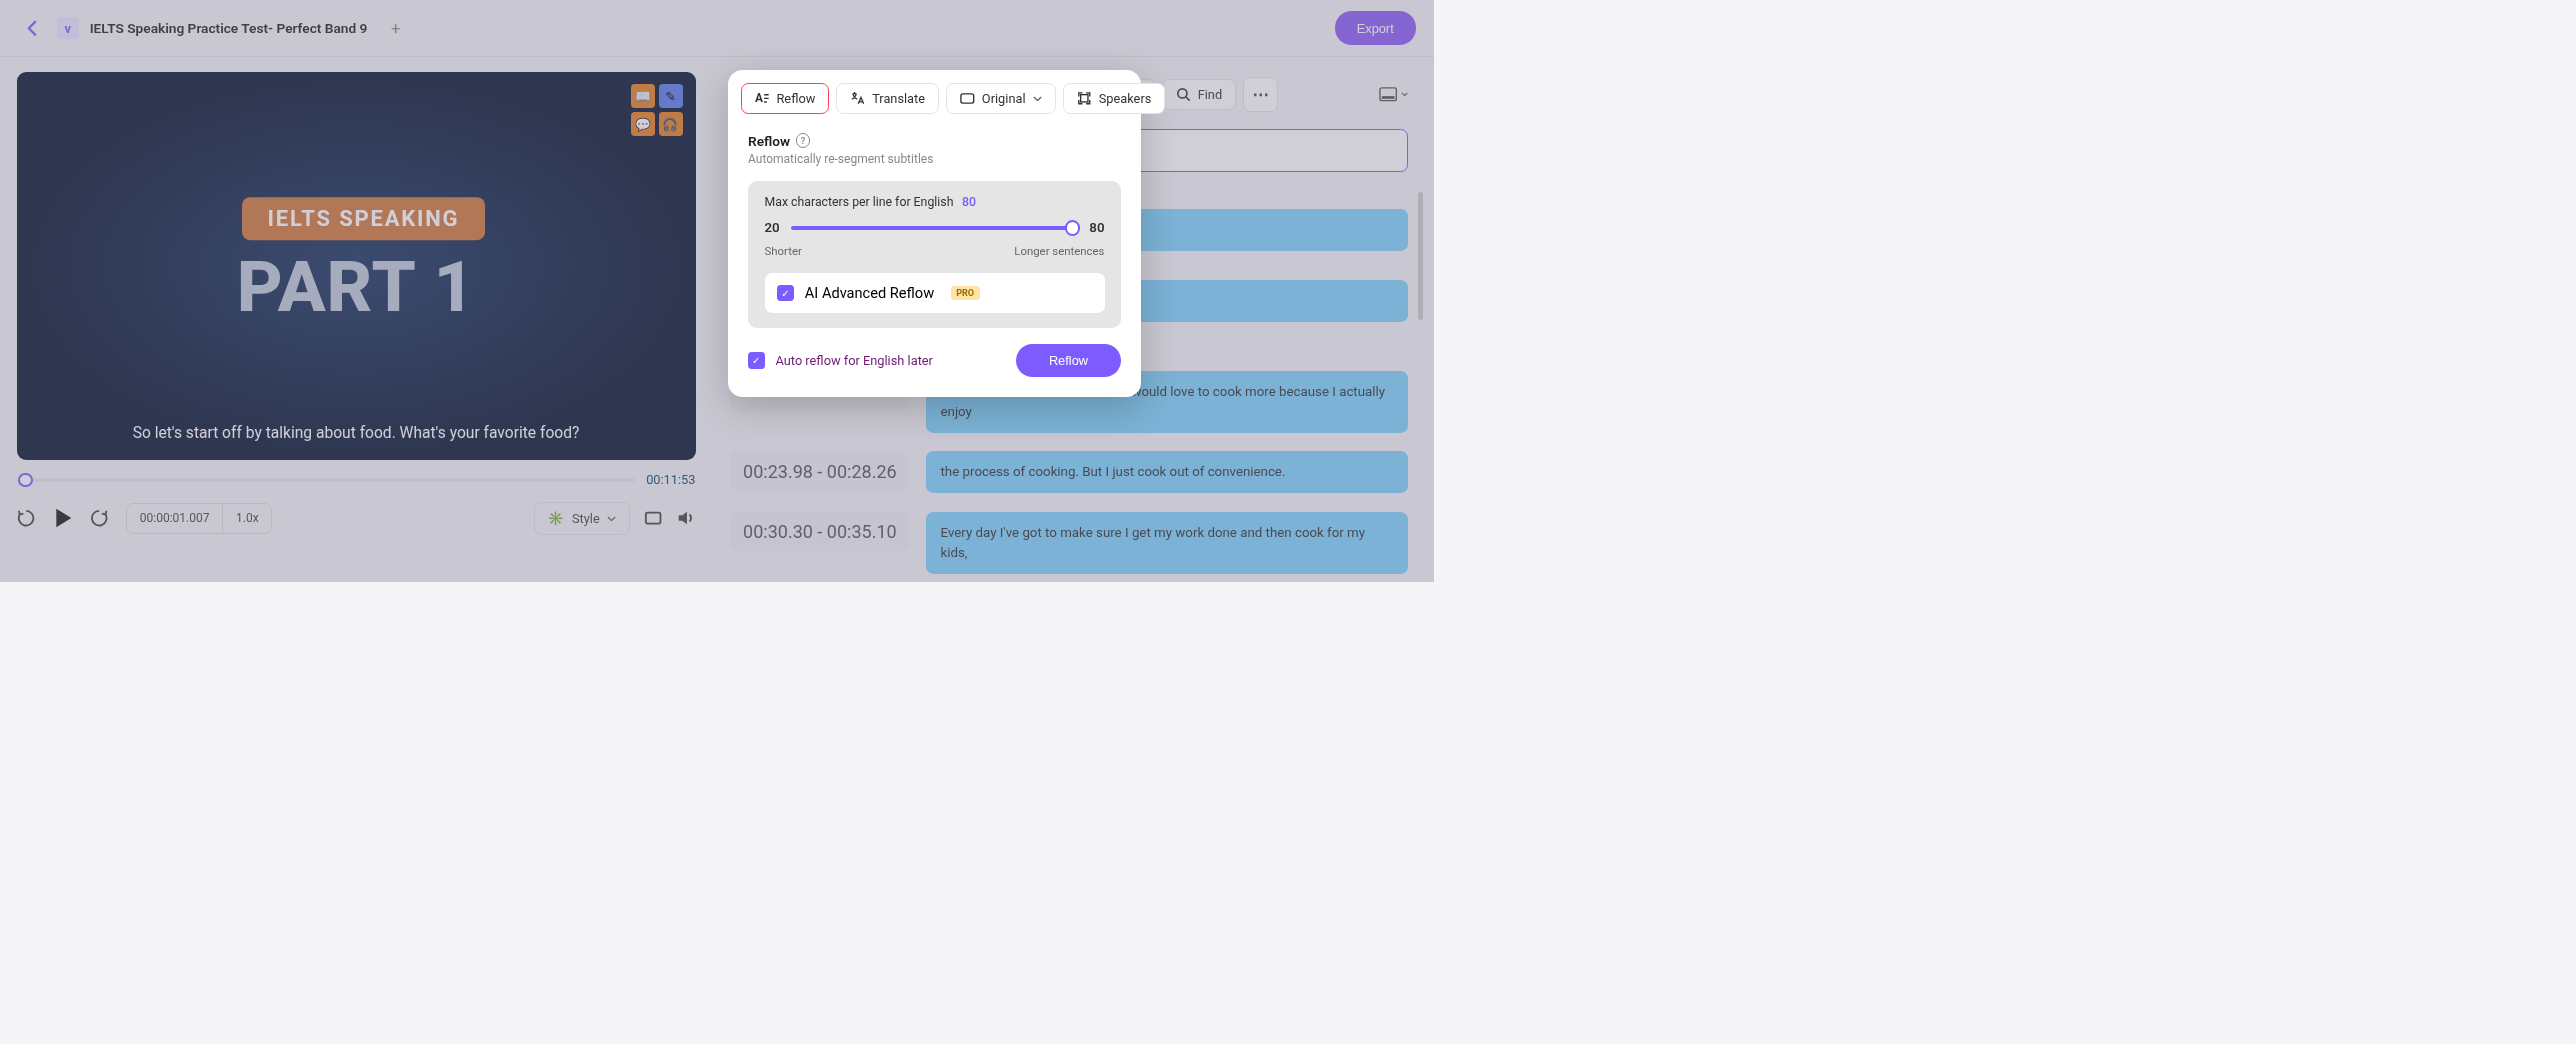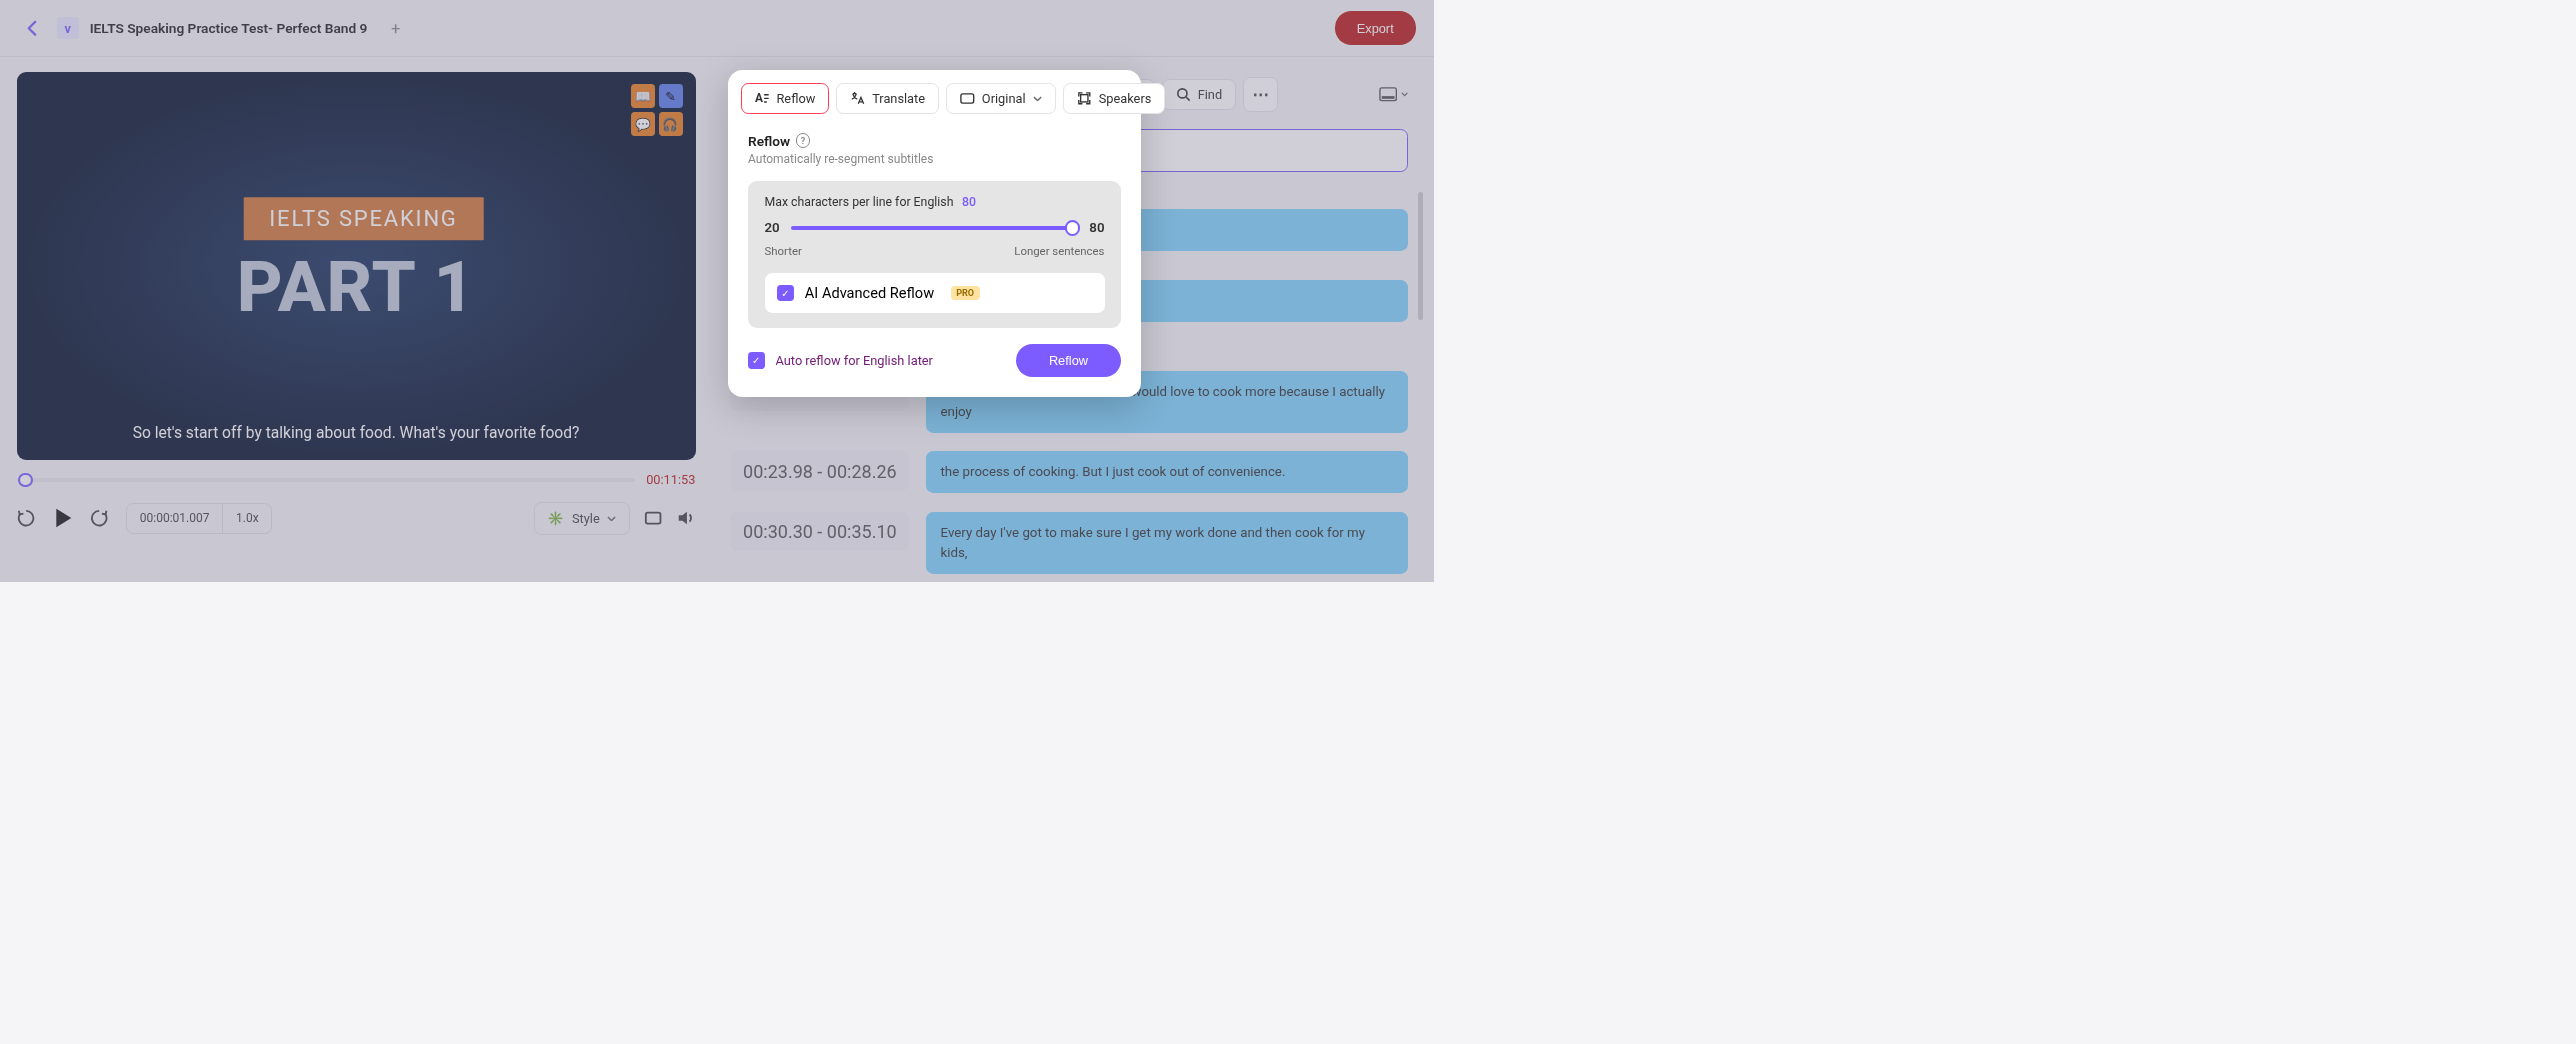--- a/index.html
+++ b/index.html
@@ -47,21 +47,21 @@
       width: 20px; height: 20px;
       margin-left: 18.3px;
       display: flex; align-items: center; justify-content: center;
       color: #888;
       cursor: pointer;
       font-size: 16.5px;
     }
     .export-btn {
       position: absolute;
       right: 18.3px;
-      background: #b91c1c;
+      background: #8b5cf6;
       color: white;
       border: none;
       padding: 9.1px 22px;
       border-radius: 16.5px;
       font-size: 12.8px;
       font-weight: 500;
       cursor: pointer;
     }
     
     
@@ -106,22 +106,22 @@
       position: absolute;
       top: 50%; left: 50%;
       transform: translate(-50%, -55%);
       text-align: center;
     }
     .speaking-pill {
       display: inline-block;
       background: #d1793b;
       color: white;
       padding: 9.1px 25.6px;
-      border-radius: 1px;
-      font-weight: 400;
+      border-radius: 8px;
+      font-weight: 700;
       font-size: 22px;
       letter-spacing: 1.8px;
       margin-bottom: 11px;
       margin-left: 15px;
     }
     .part-text {
       color: #bfc8d8;
       font-size: 71px;
       font-weight: 800;
       letter-spacing: 0.9px;
@@ -155,21 +155,21 @@
       position: absolute;
       left: 1.8px;
       top: -5.5px;
       width: 14.6px; height: 14.6px;
       border-radius: 50%;
       background: white;
       border: 2.7px solid #7c5cff;
     }
     .timeline-duration {
       font-size: 12.8px;
-      color: #b91c1c;
+      color: #0c4a6e;
     }
     .controls {
       display: flex;
       align-items: center;
       gap: 16.5px;
       margin-top: 14.6px;
     }
     .ctrl-icon {
       width: 20px; height: 20px;
       display: flex; align-items: center; justify-content: center;

